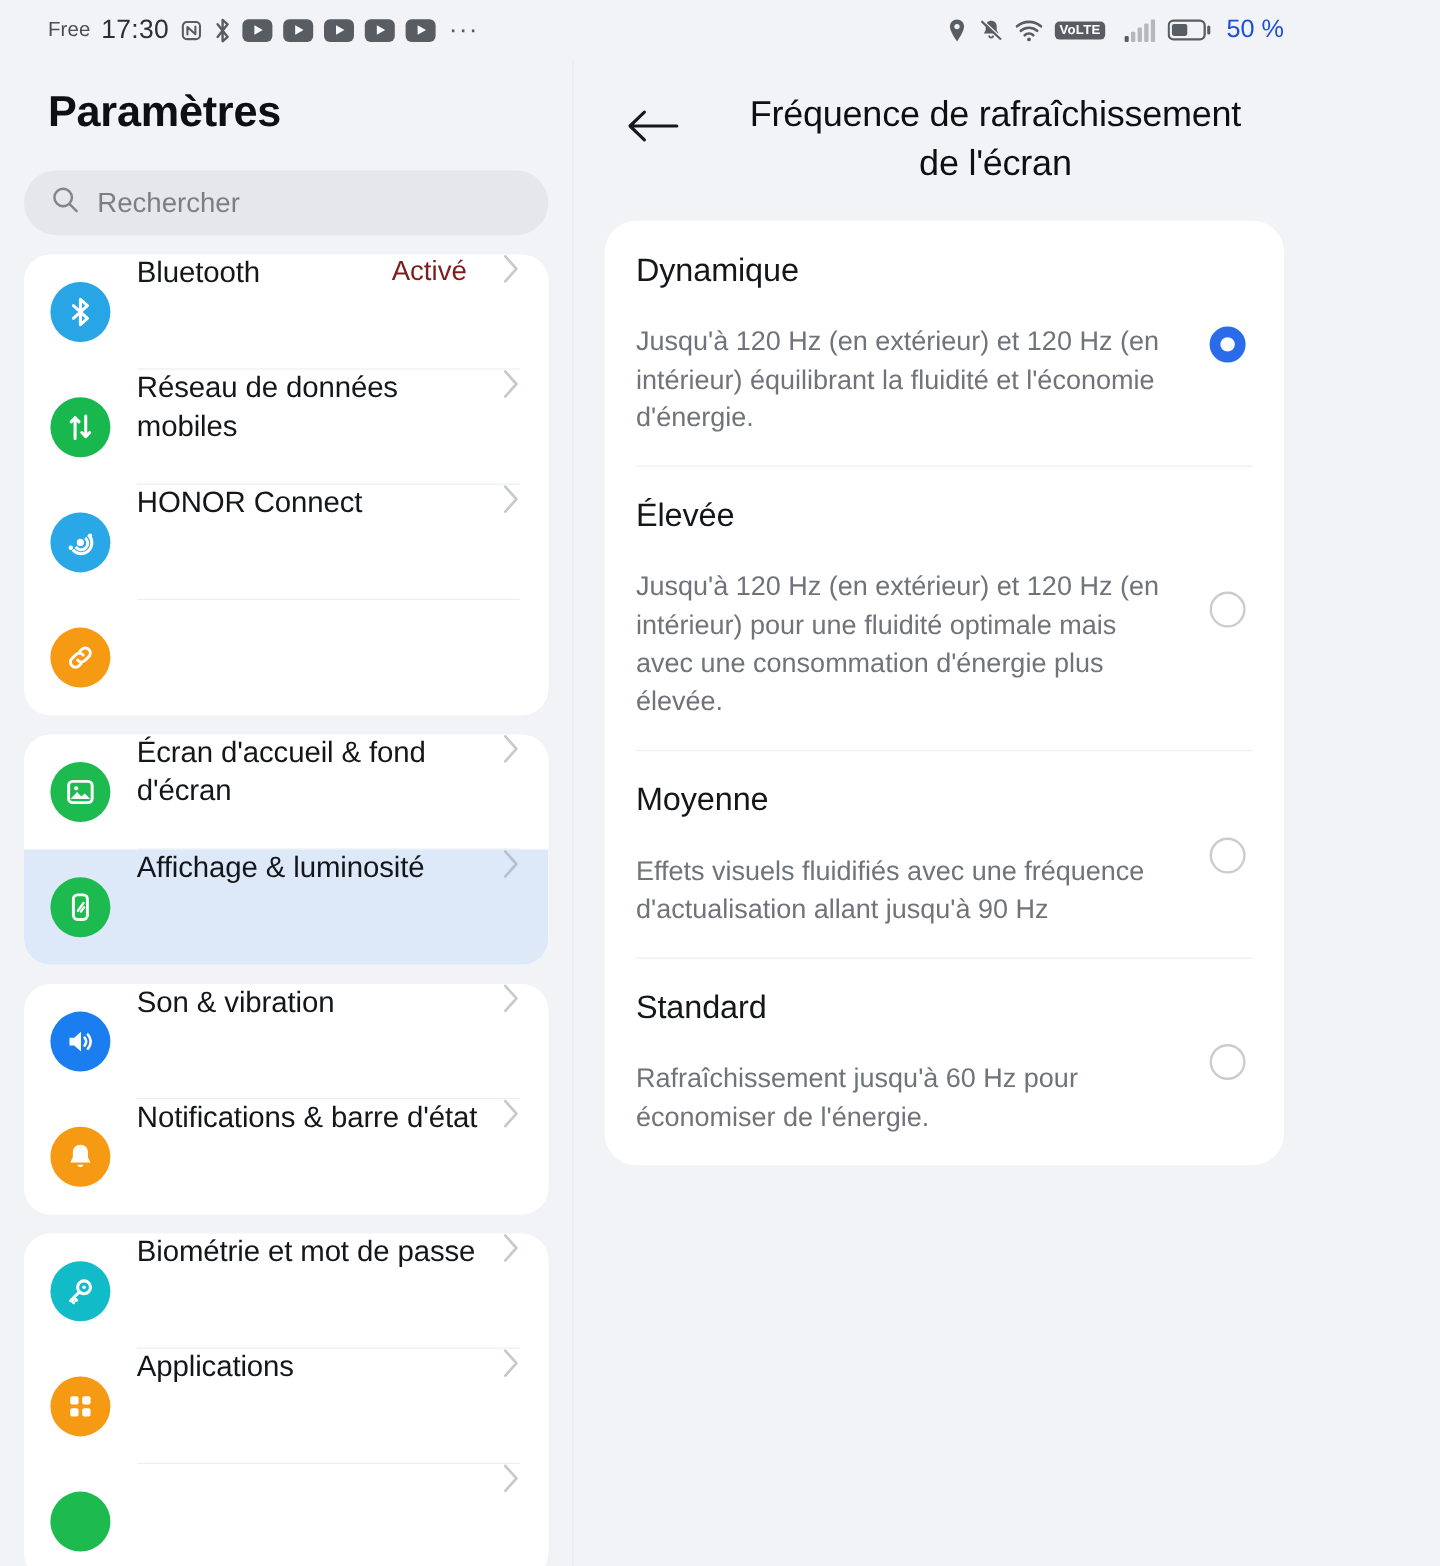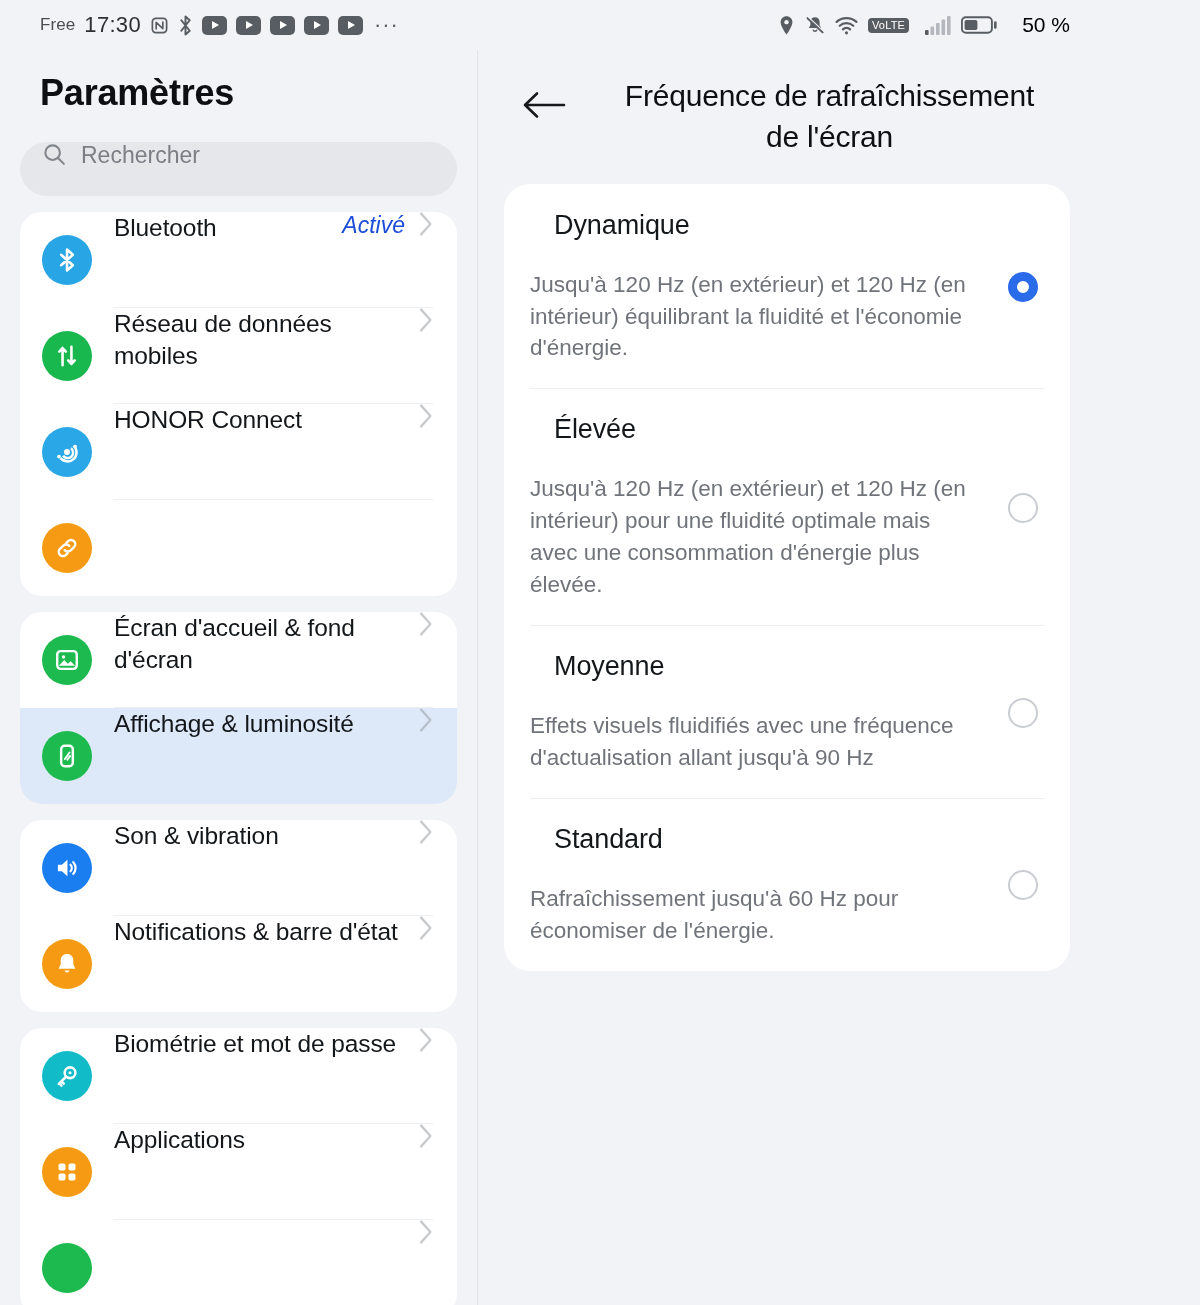--- a/index.html
+++ b/index.html
@@ -33,24 +33,24 @@
     display: inline-flex; align-items: center; justify-content: center;
   }
   .yt-chip i {
     width: 0; height: 0; border-left: 7px solid #fff;
     border-top: 4.5px solid transparent; border-bottom: 4.5px solid transparent;
     display:block; margin-left: 2px;
   }
   .sb-dots { font-size: 22px; color: #585d63; letter-spacing: 1px; line-height: 10px; margin-left: 2px;}
   .volte-chip {
     border-radius: 4px; background: #585d63; color: #fff;
-    font-size: 11px; font-weight: normal; padding: 2px 4px 2px 4px; letter-spacing: .2px;
+    font-size: 11px; font-weight: bold; padding: 2px 4px 2px 4px; letter-spacing: .2px;
     line-height: 1;
   }
-  .sb-batt-pct { font-size: 21px; color: #000000; margin-left: 14px; }
+  .sb-batt-pct { font-size: 21px; color: #1d4ed8; margin-left: 2px; }
 
   
   .body-split { flex: 1 1 auto; display: flex; min-height: 0; }
   .divider-v { width: 1px; background: #e2e5ea; flex: 0 0 1px; }
 
   
   .sidebar {
     width: 477px; flex: 0 0 477px;
     background: #f1f3f6;
     overflow: hidden;
@@ -58,21 +58,21 @@
   }
   .side-title {
     font-size: 36px; font-weight: bold; color: #0d0f12;
     padding: 22px 0 0 40px; letter-spacing: -.2px;
   }
   .search-box {
     margin: 28px 20px 0 20px;
     height: 54px;
     background: #e5e7eb;
     border-radius: 27px;
-    display: flex; align-items: flex-start;
+    display: flex; align-items: center;
     padding: 0 22px;
     gap: 14px;
   }
   .search-ico { flex: 0 0 auto; }
   .search-ph { font-size: 23px; color: #7b7f85; }
 
   .group {
     margin: 16px 20px 0 20px;
     background: #ffffff;
     border-radius: 22px;
@@ -97,21 +97,21 @@
     position: relative;
   }
   .row-main.sep::after {
     content: ""; position: absolute; left: 0; right: 0; bottom: 0;
     height: 1px; background: #eceef1;
   }
   .row-label {
     font-size: 24.5px; color: #14171a; line-height: 1.32;
     flex: 1 1 auto; padding-right: 12px; letter-spacing: -.1px;
   }
-  .row-value { font-size: 23px; color: #1d4ed8; margin-right: 14px; white-space: nowrap; font-style: italic; }
+  .row-value { font-size: 23px; color: #7f1d1d; margin-right: 30px; white-space: nowrap; }
   .chev { flex: 0 0 auto; opacity: .55; }
 
   
   .pane { flex: 1 1 auto; background: #f1f3f6; min-width: 0; overflow: hidden; }
   .pane-header {
     display: flex; align-items: flex-start;
     padding: 26px 40px 18px 42px;
     gap: 39px;
     text-align: center;
   }
@@ -130,21 +130,21 @@
   .opt-row {
     display: flex; align-items: center;
     padding: 26px 0 24px 0;
     position: relative;
   }
   .opt-row + .opt-row::before {
     content: ""; position: absolute; top: 0; left: 0; right: 0;
     height: 1px; background: #eceef1;
   }
   .opt-texts { flex: 1 1 auto; padding-right: 30px; min-width: 0; }
-  .opt-title { font-size: 27px; color: #14171a; margin-bottom: 9px; letter-spacing: -.1px; margin-left: 24px; }
+  .opt-title { font-size: 27px; color: #14171a; margin-bottom: 9px; letter-spacing: -.1px; }
   .opt-desc { font-size: 22.5px; color: #70747a; line-height: 1.42; margin-top: 28px; }
   .radio {
     flex: 0 0 30px; width: 30px; height: 30px; border-radius: 50%;
     border: 2px solid #c9ccd1; margin-right: 6px;
   }
   .radio.on {
     border: 9px solid #2a6bea;
     background: #ffffff;
   }
 </style>

